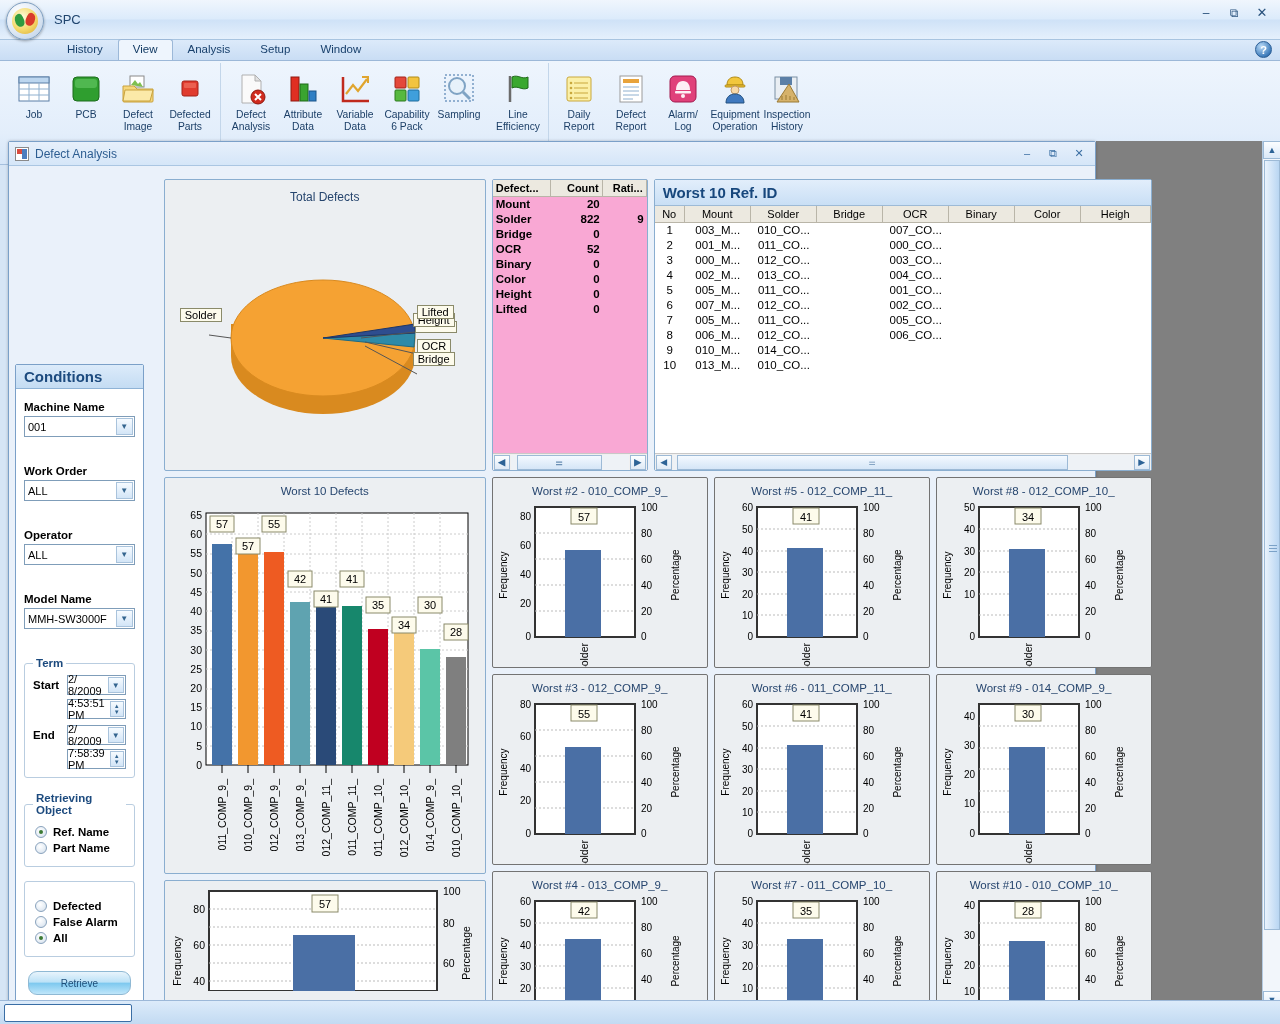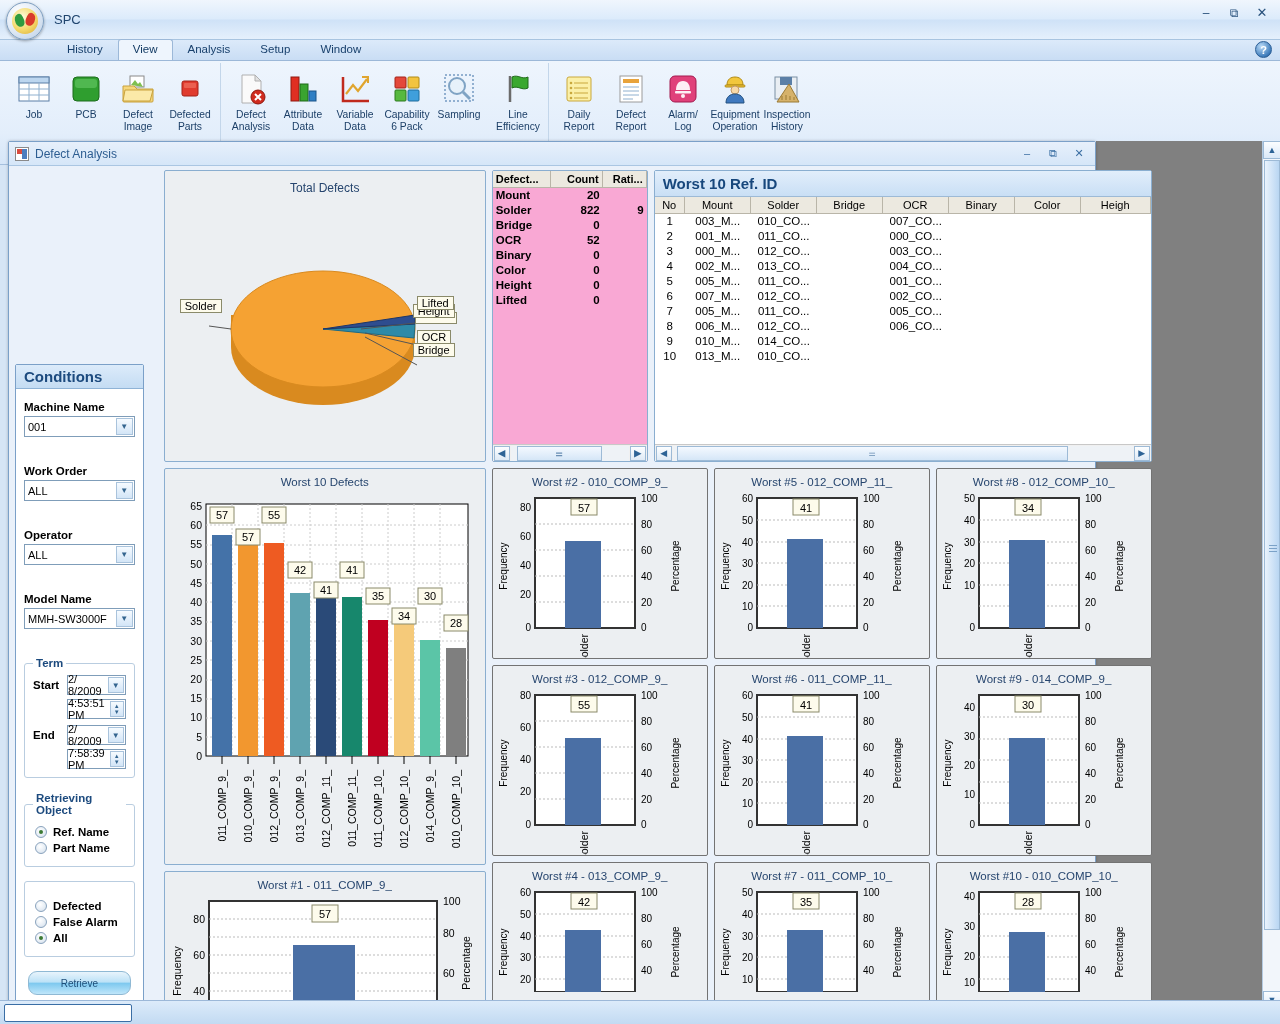--- a/index.html
+++ b/index.html
@@ -976,21 +976,20 @@
                 <text transform="translate(191,282) rotate(-90)" text-anchor="end">011_COMP_11_</text>
                 <text transform="translate(217,282) rotate(-90)" text-anchor="end">011_COMP_10_</text>
                 <text transform="translate(243,282) rotate(-90)" text-anchor="end">012_COMP_10_</text>
                 <text transform="translate(269,282) rotate(-90)" text-anchor="end">014_COMP_9_</text>
                 <text transform="translate(295,282) rotate(-90)" text-anchor="end">010_COMP_10_</text>
               </g>
             </svg>
           </div>
 
           <div class="big-chart2">
-            <div class="chart-title">Worst #1 - 011_COMP_9_</div>
             <svg width="318" height="110" viewBox="0 0 318 110">
               <rect x="44" y="10" width="228" height="100" fill="#fff" stroke="#333" stroke-width="2"></rect>
               <g stroke="#bbb" stroke-dasharray="2,2">
                 <line x1="44" y1="28" x2="272" y2="28"></line>
                   <line x1="44" y1="46" x2="272" y2="46"></line>
                 <line x1="44" y1="64" x2="272" y2="64"></line>
                   <line x1="44" y1="82" x2="272" y2="82"></line>
                 <line x1="44" y1="100" x2="272" y2="100"></line>
               </g>
               <g font-size="10.5" fill="#000" text-anchor="end" font-family="Liberation Sans, sans-serif">

